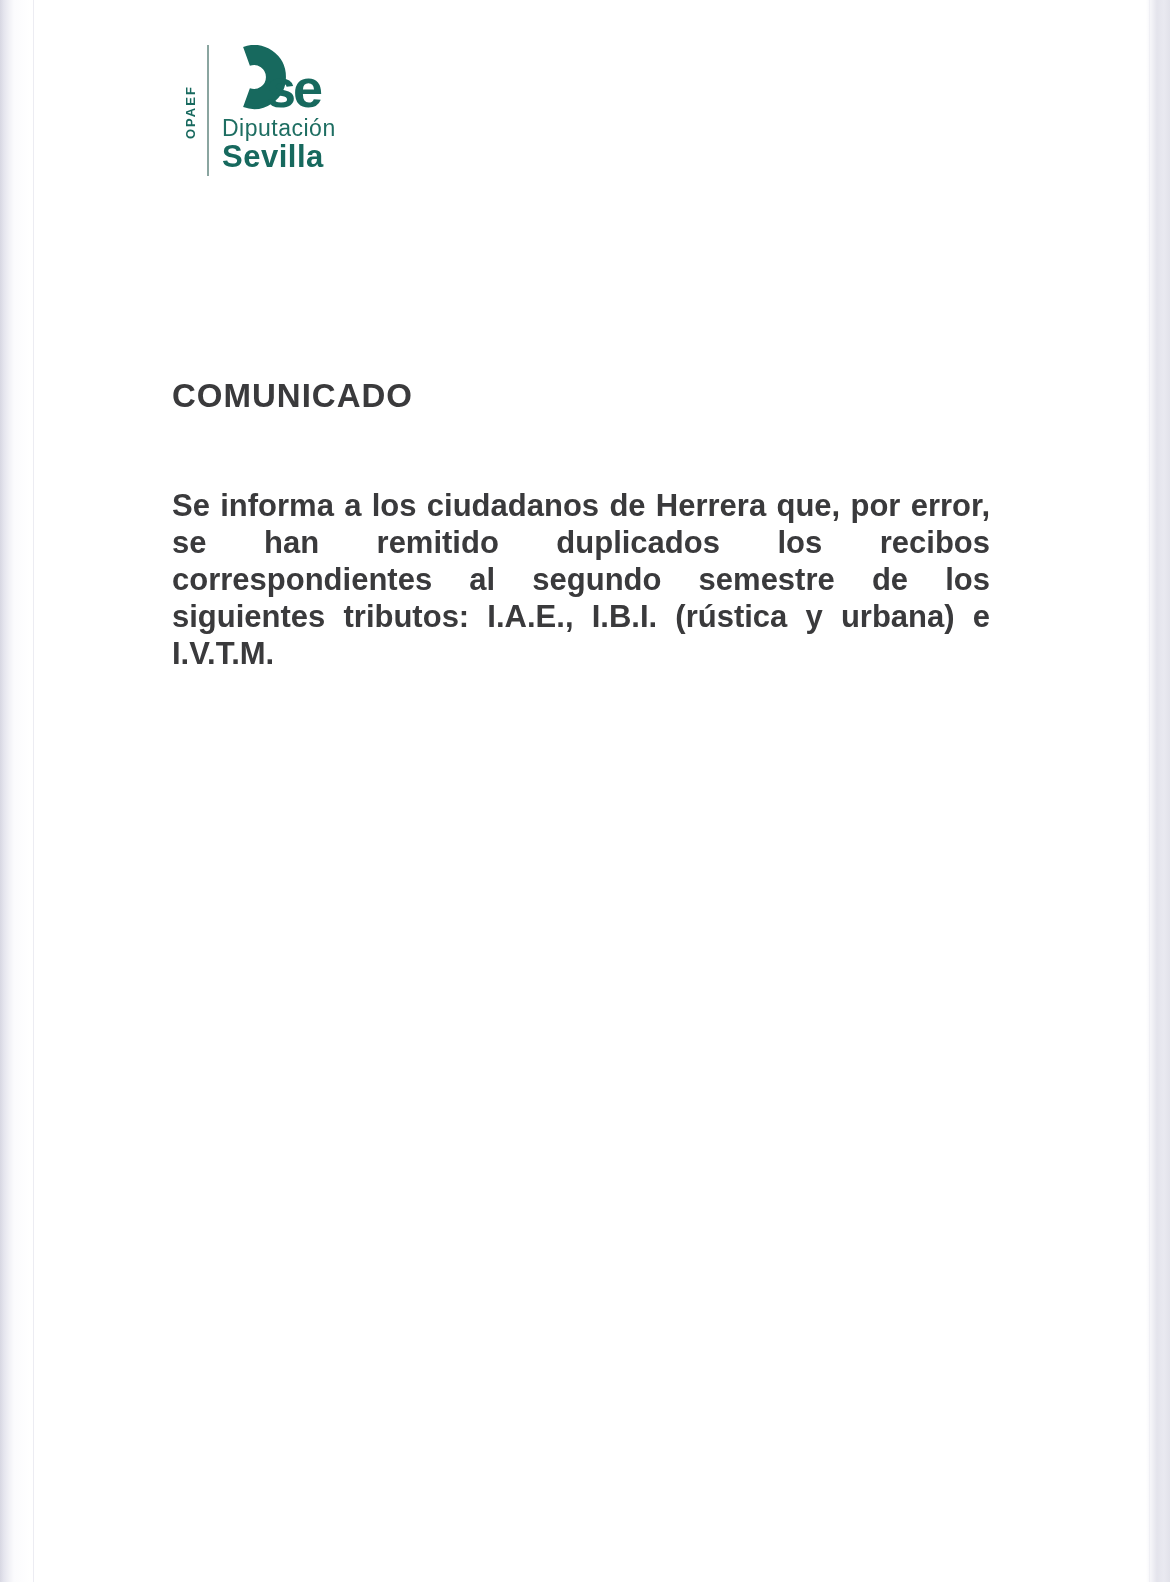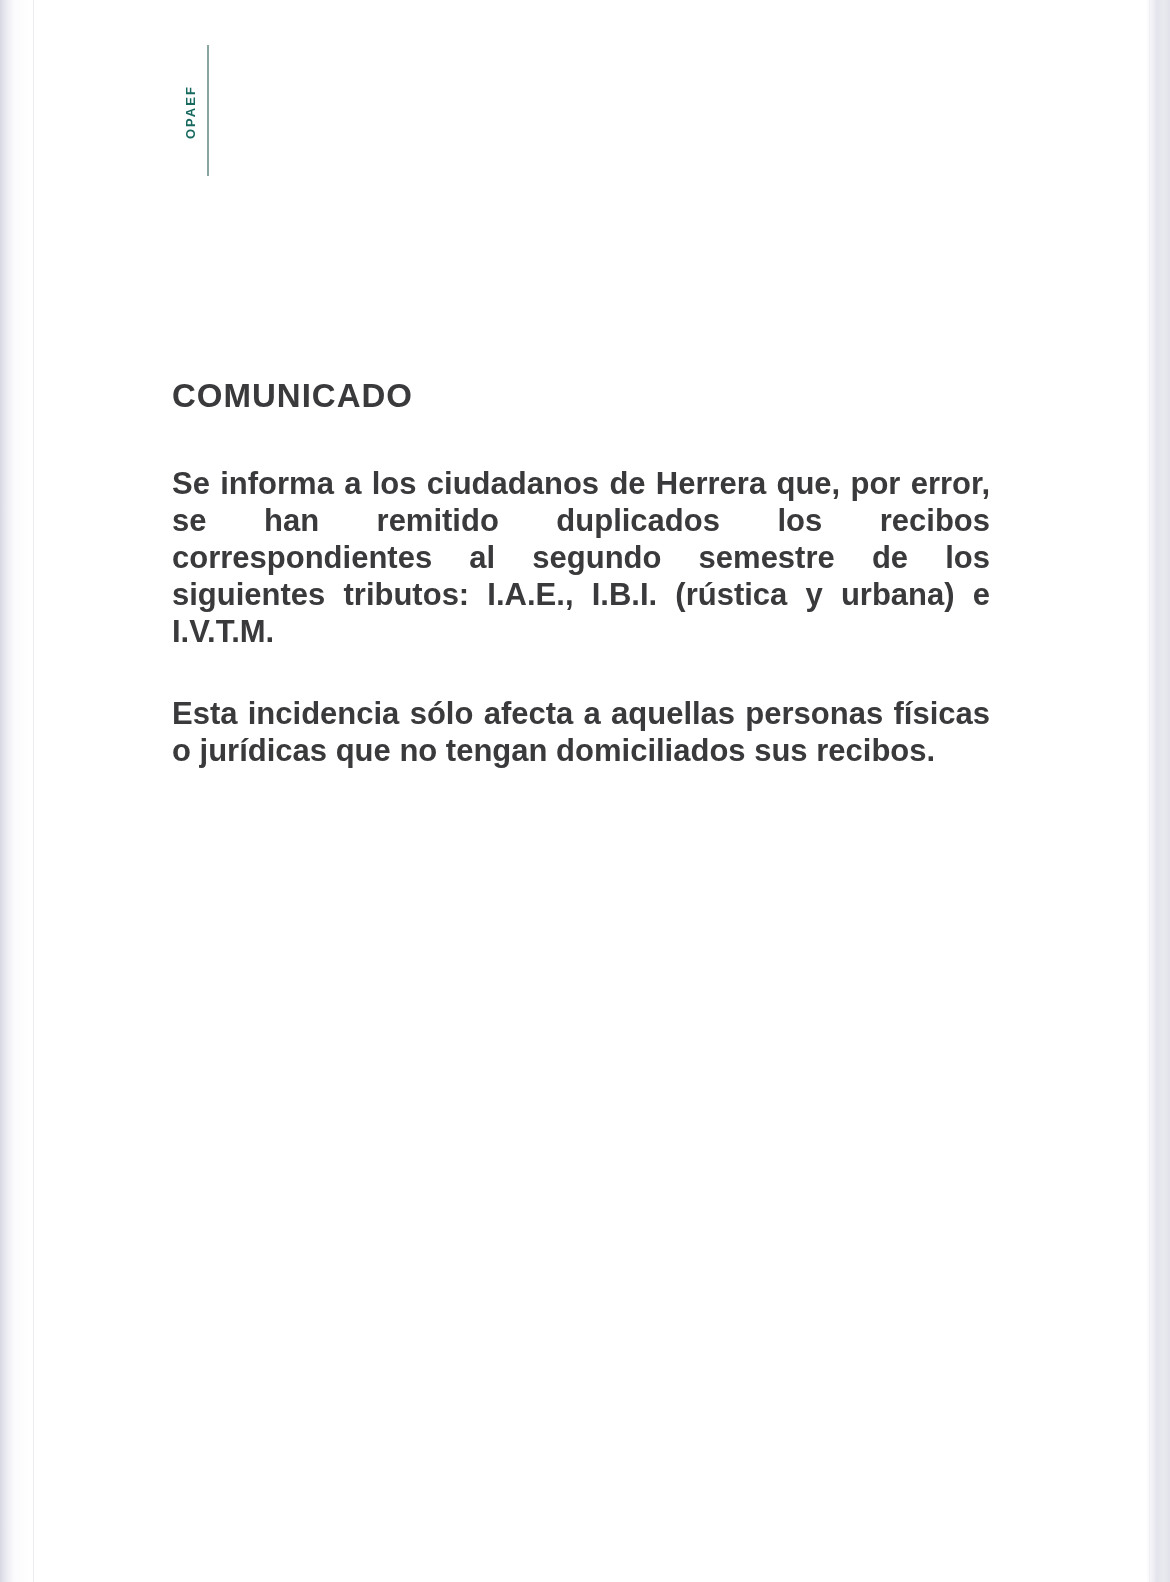--- a/index.html
+++ b/index.html
@@ -79,21 +79,21 @@
     width: 818px;
     font-size: 33px;
     line-height: 33px;
     font-weight: bold;
     letter-spacing: 1px;
     color: #3a3a3c;
   }
   .content {
     position: absolute;
     left: 172px;
-    top: 465px;
+    top: 487px;
     width: 818px;
   }
   .content p {
     margin: 0 0 45px 0;
     font-size: 31px;
     line-height: 37px;
     font-weight: bold;
     color: #3a3a3c;
     text-align: justify;
     text-align-last: left;
@@ -103,22 +103,29 @@
 <body>
 
 <div class="canvas">
 
   <div class="edge-line left"></div>
   <div class="edge-line right"></div>
 
   <div class="logo">
     <div class="opaef">OPAEF</div>
     <div class="logo-divider"></div>
+    <div class="logo-main">
+      <svg class="dse-mark" viewBox="0 0 102 68">
+        <path d="M 24.5 11.3 A 22 22 0 1 1 24.5 52.7" fill="none" stroke="#17695e" stroke-width="20"></path>
+        <text x="44" y="62" font-size="54" font-weight="bold" font-family="Liberation Sans, sans-serif" letter-spacing="-3" fill="#17695e">se</text>
+      </svg>
+      <div class="org1">Diputación</div>
+      <div class="org2">Sevilla</div>
+    </div>
   </div>
 
   <div class="doc-title">COMUNICADO</div>
 
   <div class="content">
     <p>Se informa a los ciudadanos de Herrera que, por error, se han remitido duplicados los recibos correspondientes al segundo semestre de los siguientes tributos: I.A.E., I.B.I. (rústica y urbana) e I.V.T.M.</p>
-    <p>Esta incidencia sólo afecta a aquellas personas físicas o jurídicas que no tengan domiciliados sus recibos.</p>
   </div>
 
 </div>
 
 </body></html>

